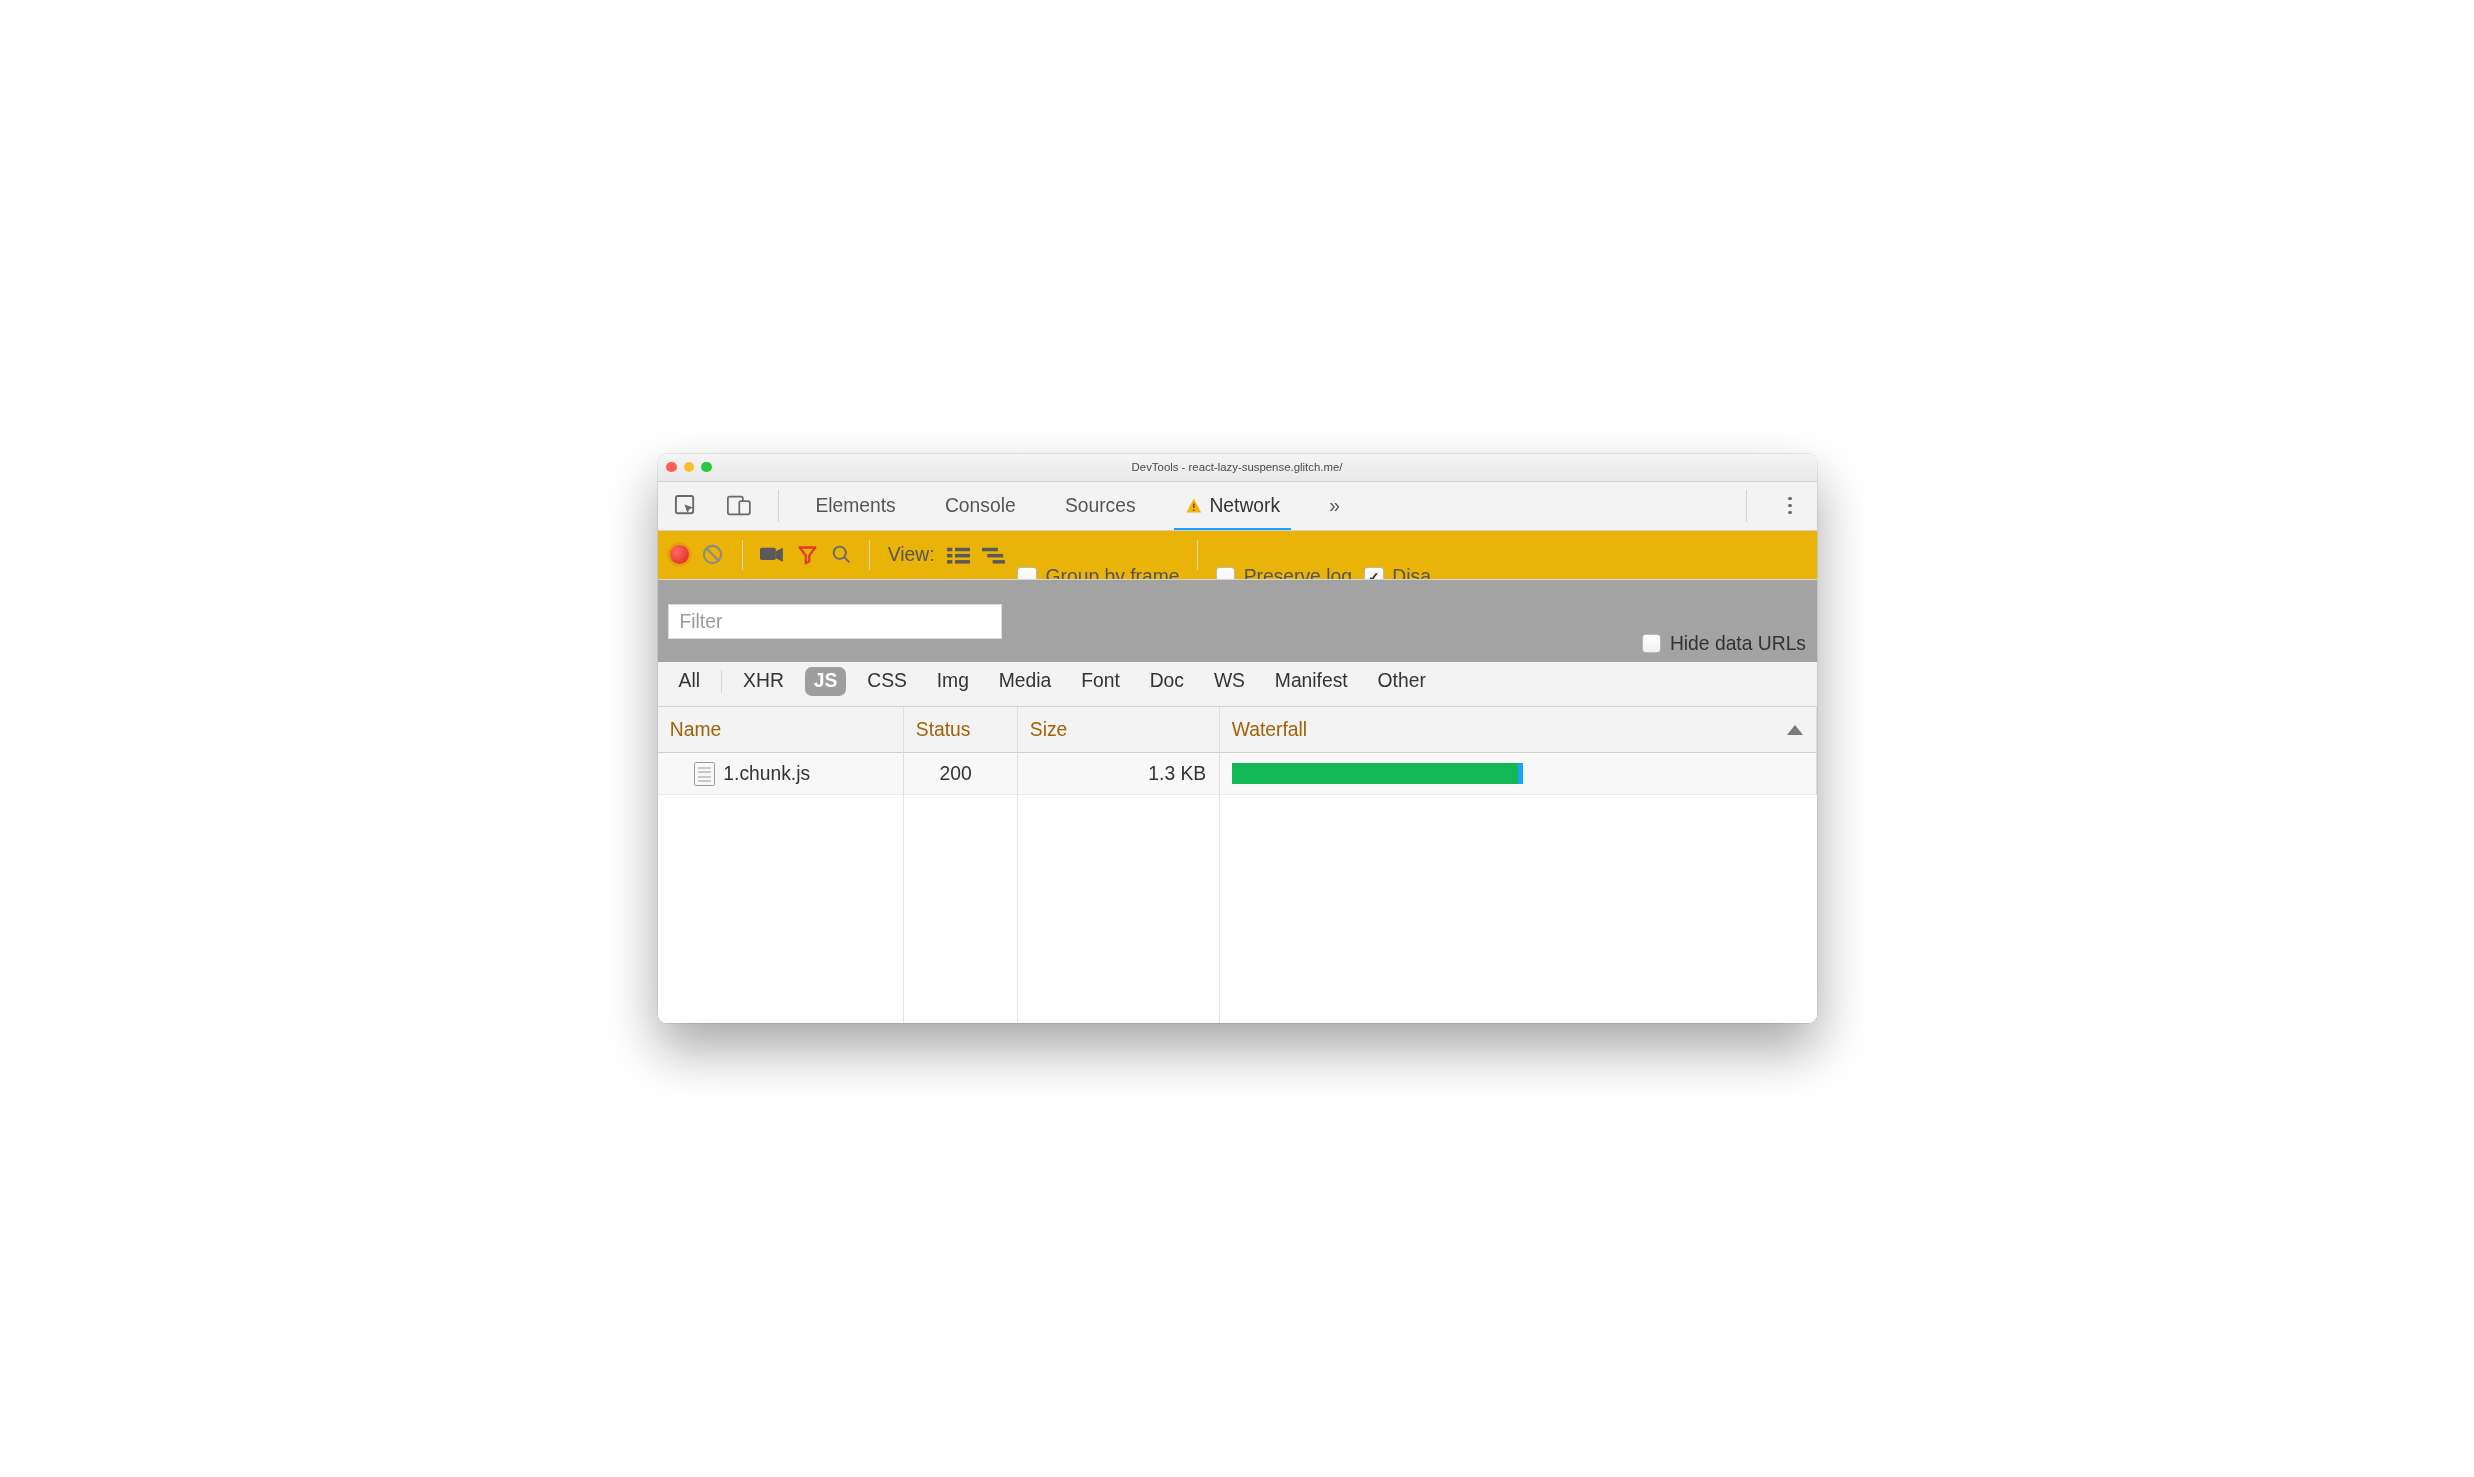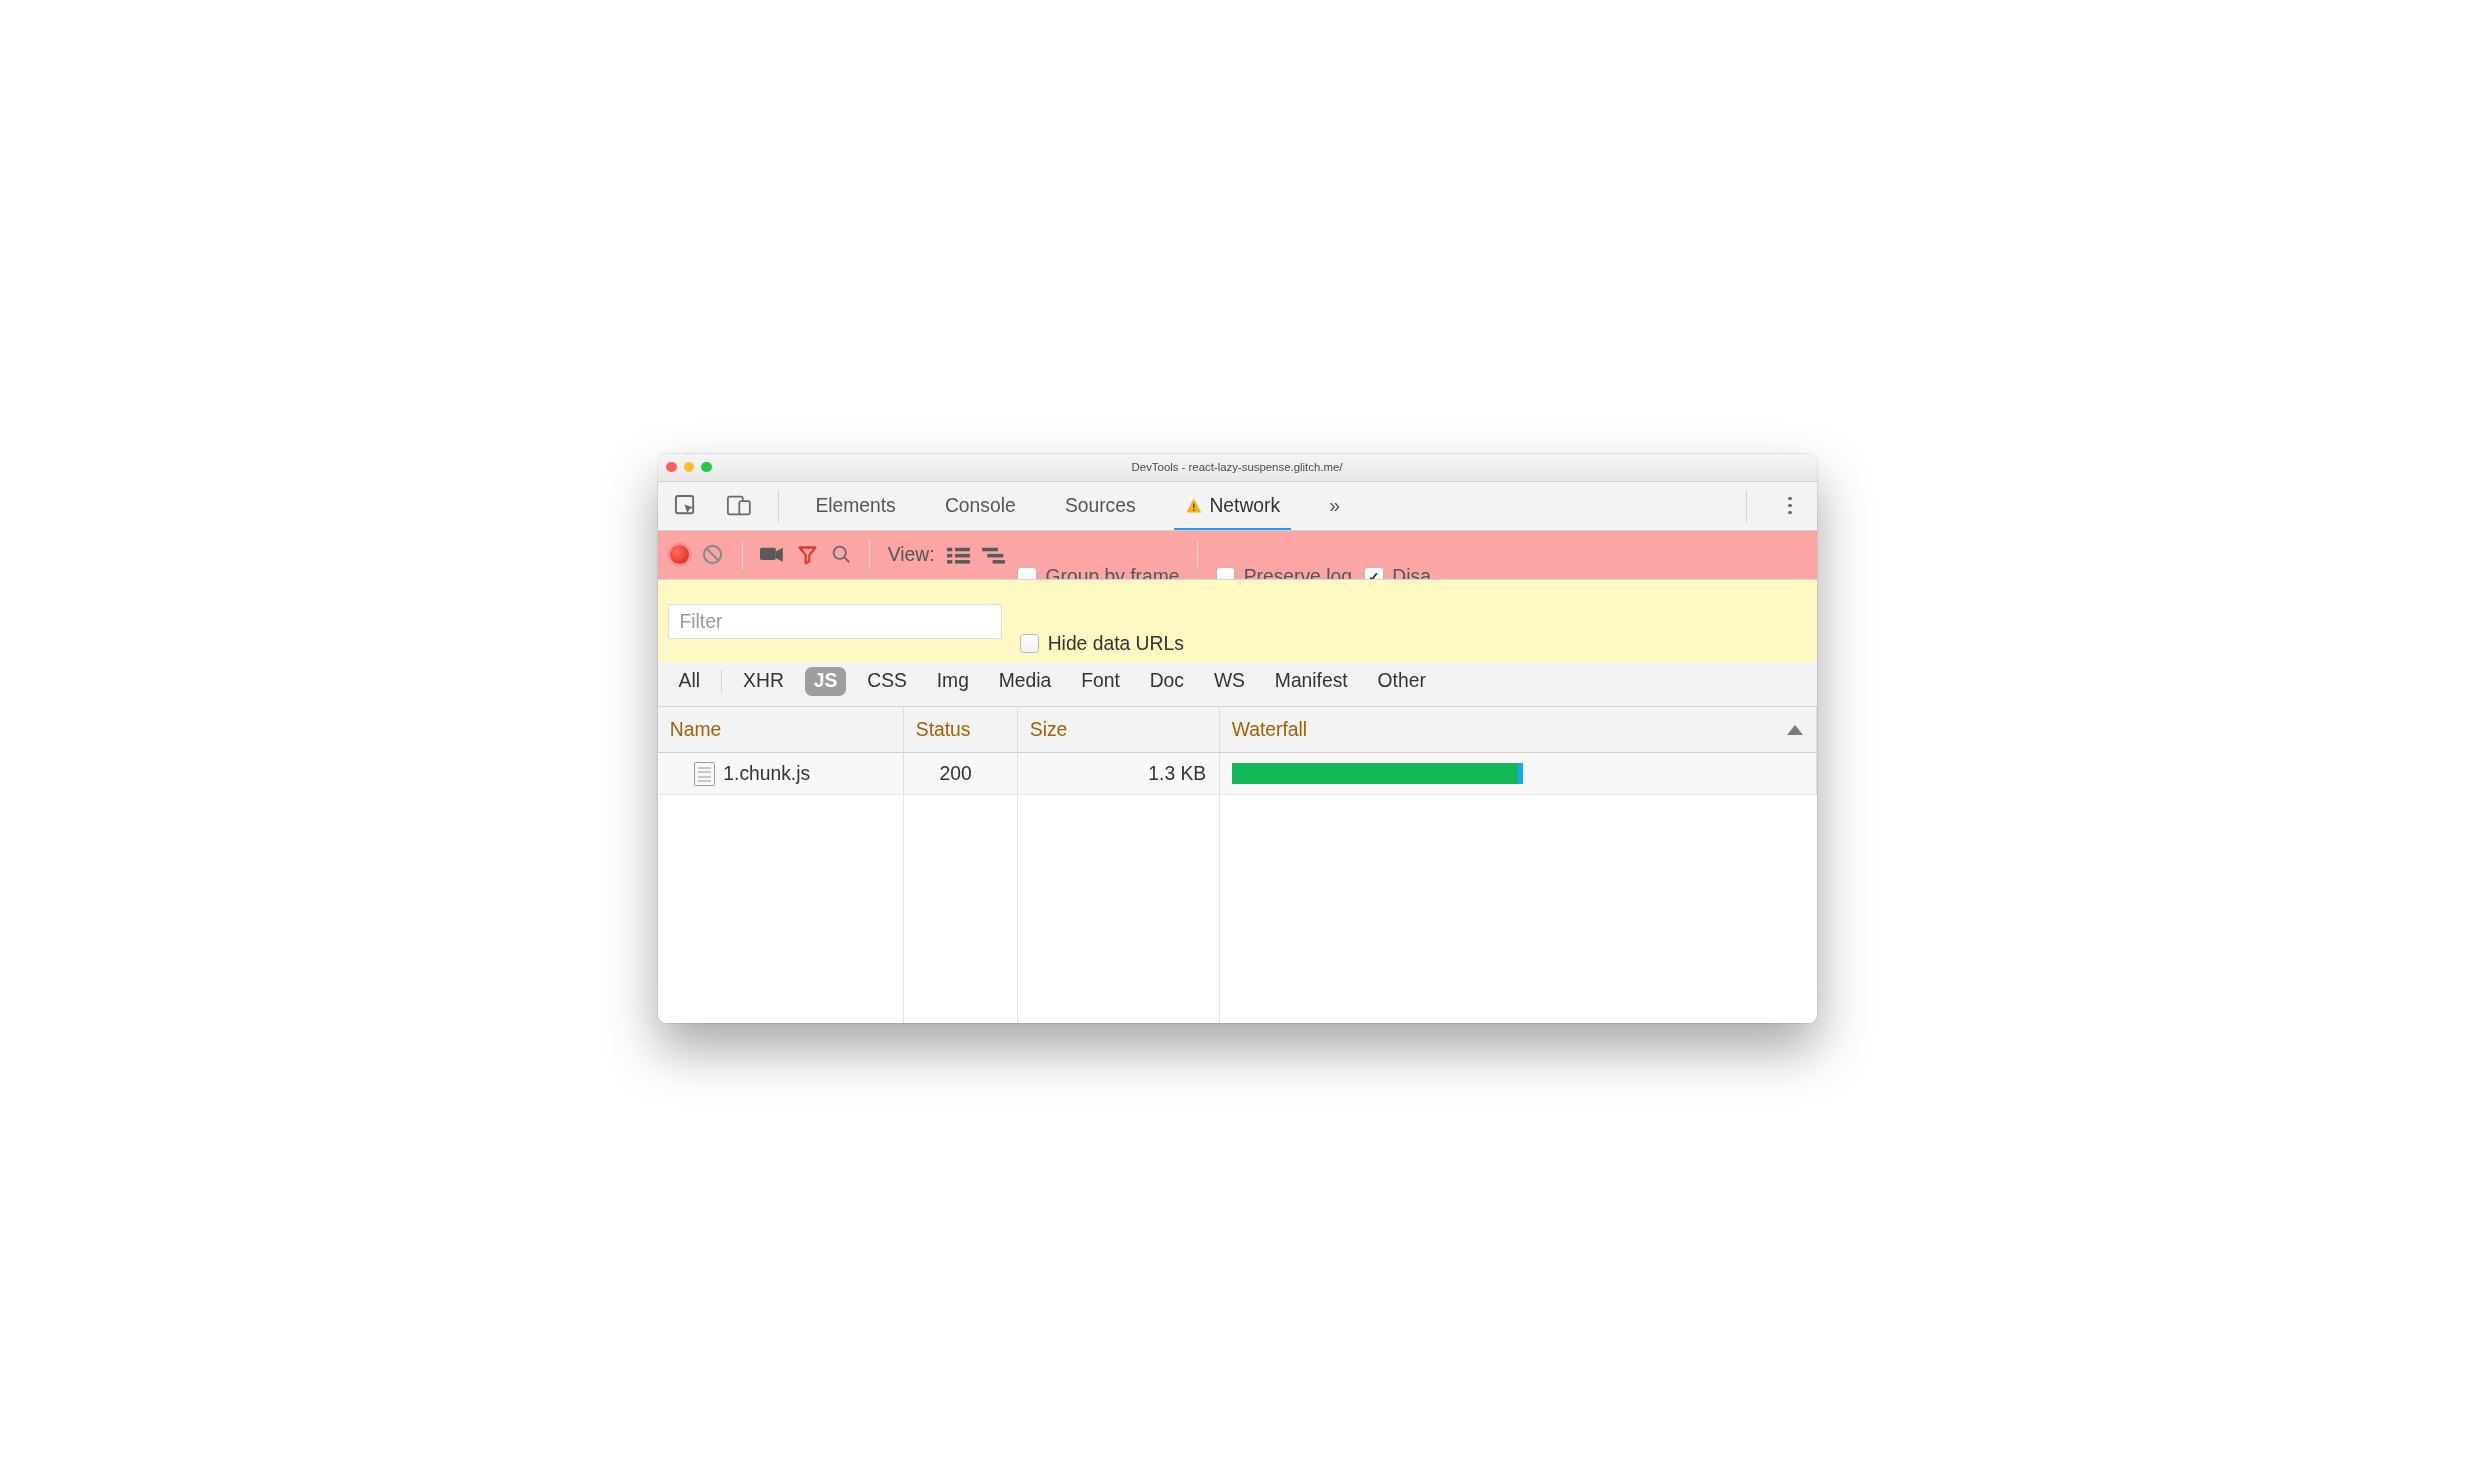--- a/index.html
+++ b/index.html
@@ -72,21 +72,21 @@
   .kebab {
     width:35px; height:35px; display:flex; flex-direction:column; align-items:center; justify-content:center; gap:3.5px;
     margin-left:7px;
   }
   .kebab span { width:3.5px; height:3.5px; border-radius:50%; background:#6b6b6b; }
   
   .toolbar {
     display:flex; align-items:center;
     height:49px; padding:0 12.3px;
     border-bottom:0.9px solid #d6d6d6;
-    background:#fca5a5;
+    background:#eab308;
     font-size:19.3px; color:#555;
     gap:12.3px;
     overflow:hidden; white-space:nowrap;
   }
   .toolbar .vsep { width:0.9px; height:30px; background:#d5d5d5; margin:0 5.3px; }
   .record-dot {
     width:19.3px; height:19.3px; border-radius:50%;
     background: radial-gradient(circle at 35% 35%, #ff6b60, #d9221a);
     box-shadow: 0 0 0 2.6px rgba(220,40,30,.15);
   }
@@ -98,23 +98,24 @@
     background:linear-gradient(#fff,#f1f1f1);
     display:inline-flex; align-items:center; justify-content:center;
     font-size:14px; color:#333;
   }
   .check.checked::after { content:"✓"; font-weight:700; }
   .opt { display:flex; align-items:center; gap:8.8px;margin-top:44px; }
   
   .filterrow {
     display:flex; align-items:center;
     padding:8.8px 10.5px 7px;
-    background:#fef9c3;
+    background:#a3a3a3;
     font-size:19.3px;
     gap:17.6px;
+    justify-content:space-between;
   }
   .filter-input {
     width:334px; height:35px;
     border:0.9px solid #dcdcdc; background:#fff;
     padding:0 10.5px; font-size:19.3px; color:#888;
     display:flex; align-items:center;
   }
   
   .typerow {
     display:flex; align-items:center; gap:12.3px;

